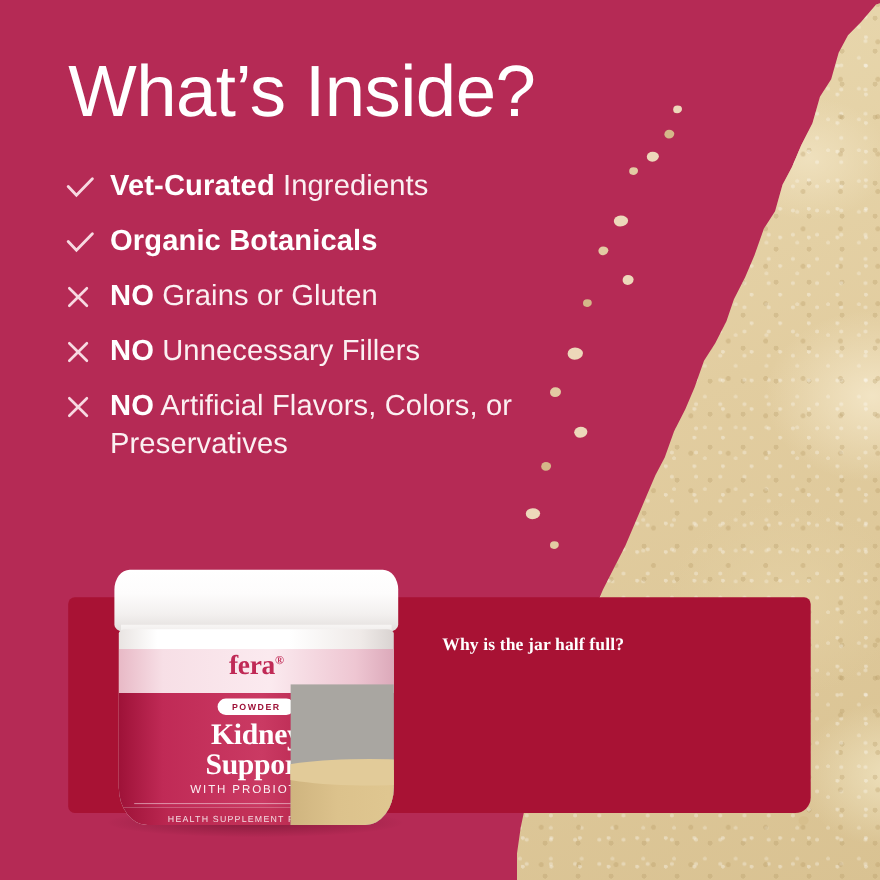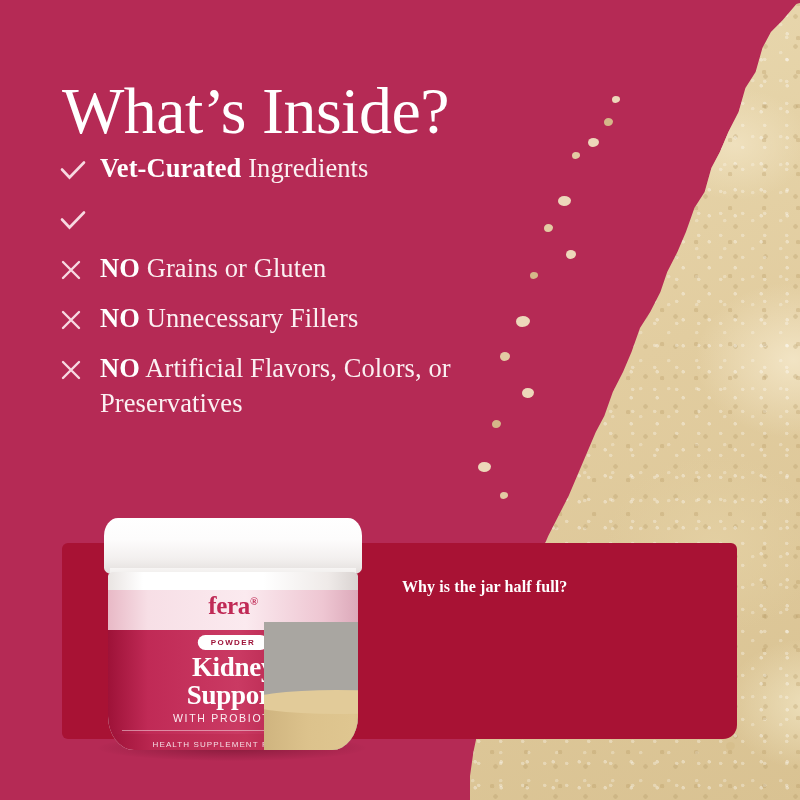--- a/index.html
+++ b/index.html
@@ -68,42 +68,40 @@
       radial-gradient(circle at 10% 88%, rgba(255,255,255,.25) 0 1.5px, transparent 2px);
     background-size: 26px 26px, 34px 34px, 22px 22px, 30px 30px, 28px 28px;
     mix-blend-mode: normal;
   }
 
   
   .headline {
     position: absolute;
     left: 62px;
     top: 48px;
-    font-family: Liberation Serif, serif;
+    font-family: Liberation Sans, sans-serif;
     font-size: 66px;
     line-height: 1.05;
     color: #FFFFFF;
     letter-spacing: -0.5px;
     white-space: nowrap;
-    margin-top: 28px;
   }
 
   
   .benefits {
     position: absolute;
     left: 60px;
     top: 150px;
     width: 480px;
   }
   .benefit-row {
     display: flex;
     align-items: flex-start;
     margin-bottom: 10px;
     min-height: 40px;
-    font-family: Liberation Serif, serif;
   }
   .benefit-mark {
     flex: 0 0 40px;
     height: 34px;
     display: flex;
     align-items: center;
     justify-content: flex-start;
     padding-top: 3px;
   }
   .benefit-mark svg { display: block; }
@@ -380,20 +378,21 @@
       </div>
       <div class="benefit-text"><span class="b">Vet-Curated</span><span> Ingredients</span></div>
     </div>
 
     <div class="benefit-row">
       <div class="benefit-mark">
         <svg class="ck" width="26" height="20" viewBox="0 0 26 20" aria-hidden="true">
             <path d="M2 9.5 L9.5 17.5 L24 2.5"></path>
           </svg>
       </div>
+      <div class="benefit-text"><span class="b">Organic Botanicals</span><span></span></div>
     </div>
 
 
     <div class="benefit-row">
       <div class="benefit-mark">
         <svg class="xm" width="22" height="22" viewBox="0 0 22 22" aria-hidden="true">
             <path d="M3 3 L19 19 M19 3 L3 19"></path>
           </svg>
       </div>
       <div class="benefit-text"><span class="b">NO</span><span> Grains or Gluten</span></div>

